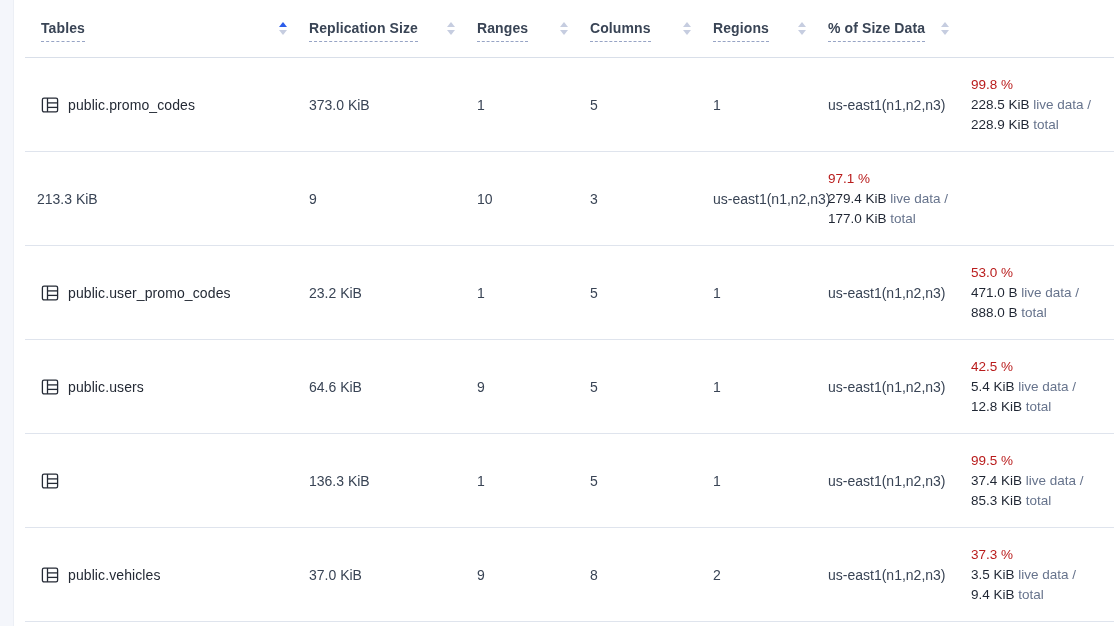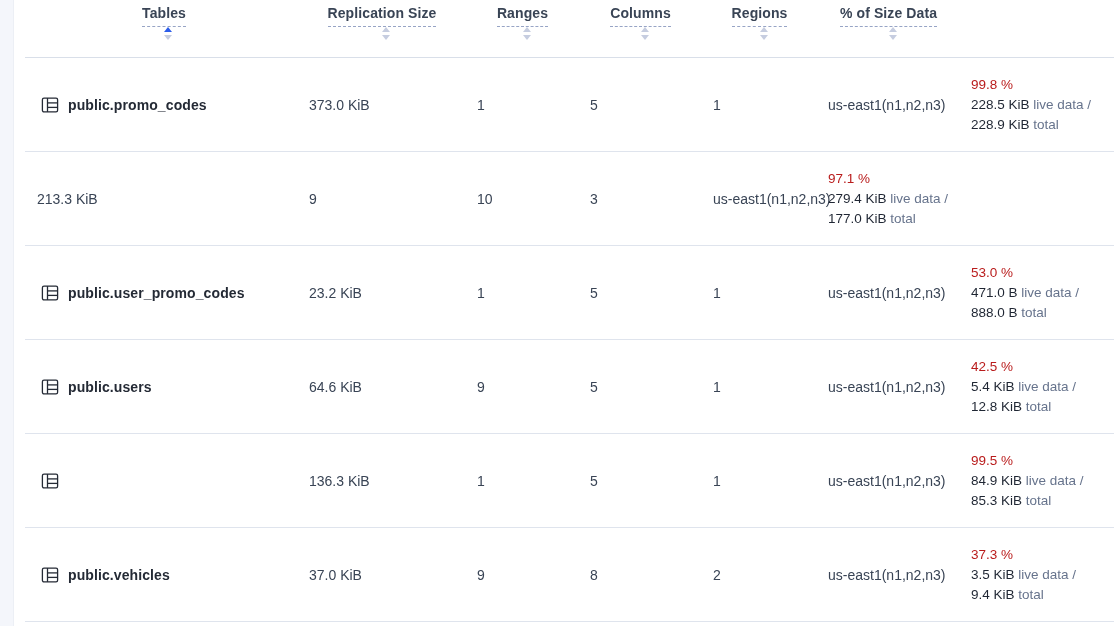--- a/index.html
+++ b/index.html
@@ -19,24 +19,23 @@
   
   .thead {
     margin-left: 11px;
     height: 57px;
     display: grid;
     grid-template-columns: 272px 168px 113px 123px 115px 143px 1fr;
     align-items: center;
     border-bottom: 1px solid #d9dfe9;
   }
   .th {
-    display: flex; align-items: center; justify-content: flex-start;
+    display: flex; align-items: center; justify-content: space-between;
     padding-left: 12px; padding-right: 10px; height: 100%;
     cursor: pointer;
-    flex-direction: column;
   }
   .th:first-child { padding-left: 16px; }
   .th-label {
     font-size: 14px; font-weight: bold; color: #394455;
     padding-bottom: 5px; margin-top: 5px;
     border-bottom: 1px dashed #97a4c5;
     letter-spacing: .1px;
     white-space: nowrap;
   }
   .sort { display: flex; flex-direction: column; align-items: center; gap: 3px; flex: 0 0 auto; margin-left: 8px; }
@@ -52,21 +51,21 @@
     display: grid;
     grid-template-columns: 272px 168px 113px 123px 115px 143px 1fr;
     align-items: center;
     border-bottom: 1px solid #dfe4ed;
     background: #ffffff;
   }
   .td { padding-left: 12px; font-size: 14px; color: #394455; white-space: nowrap; }
   .td-name { padding-left: 16px; display: flex; align-items: center; gap: 9px; }
   .ticon { display: inline-flex; flex: 0 0 auto; }
   .ticon svg { display: block; }
-  .tname { font-size: 14px; font-weight: bold; color: #242a35; letter-spacing: .1px; cursor: pointer; }
+  .tname { font-size: 14px; font-weight: normal; color: #242a35; letter-spacing: .1px; cursor: pointer; }
   .td-live { font-size: 13.5px; line-height: 20px; padding-right: 6px; }
   .live-pct { color: #b91c1c; }
   .live-num { color: #1f2633; }
   .live-lbl { color: #66738c; }
 </style>
 </head>
 <body>
 
 <div class="page">
   <div class="left-strip"></div>
@@ -218,21 +217,21 @@
         </svg>
       </span>
     </div>
     <div class="td">136.3 KiB</div>
     <div class="td">1</div>
     <div class="td">5</div>
     <div class="td">1</div>
     <div class="td">us-east1(n1,n2,n3)</div>
     <div class="td td-live">
       <div class="live-pct">99.5 %</div>
-      <div><span class="live-num">84.9 KiB</span> <span class="live-lbl">live data /</span></div>
+      <div><span class="live-num">37.4 KiB</span> <span class="live-lbl">live data /</span></div>
       <div><span class="live-num">85.3 KiB</span> <span class="live-lbl">total</span></div>
     </div>
   </div>
 
   <div class="tr">
     <div class="td td-name">
       <span class="ticon">
         <svg width="18" height="18" viewBox="0 0 18 18" fill="none" xmlns="http://www.w3.org/2000/svg">
           <rect x="1.4" y="2.1" width="15.2" height="13.8" rx="1.6" stroke="#242a35" stroke-width="1.3"></rect>
           <line x1="6.5" y1="2.1" x2="6.5" y2="15.9" stroke="#242a35" stroke-width="1.3"></line>

